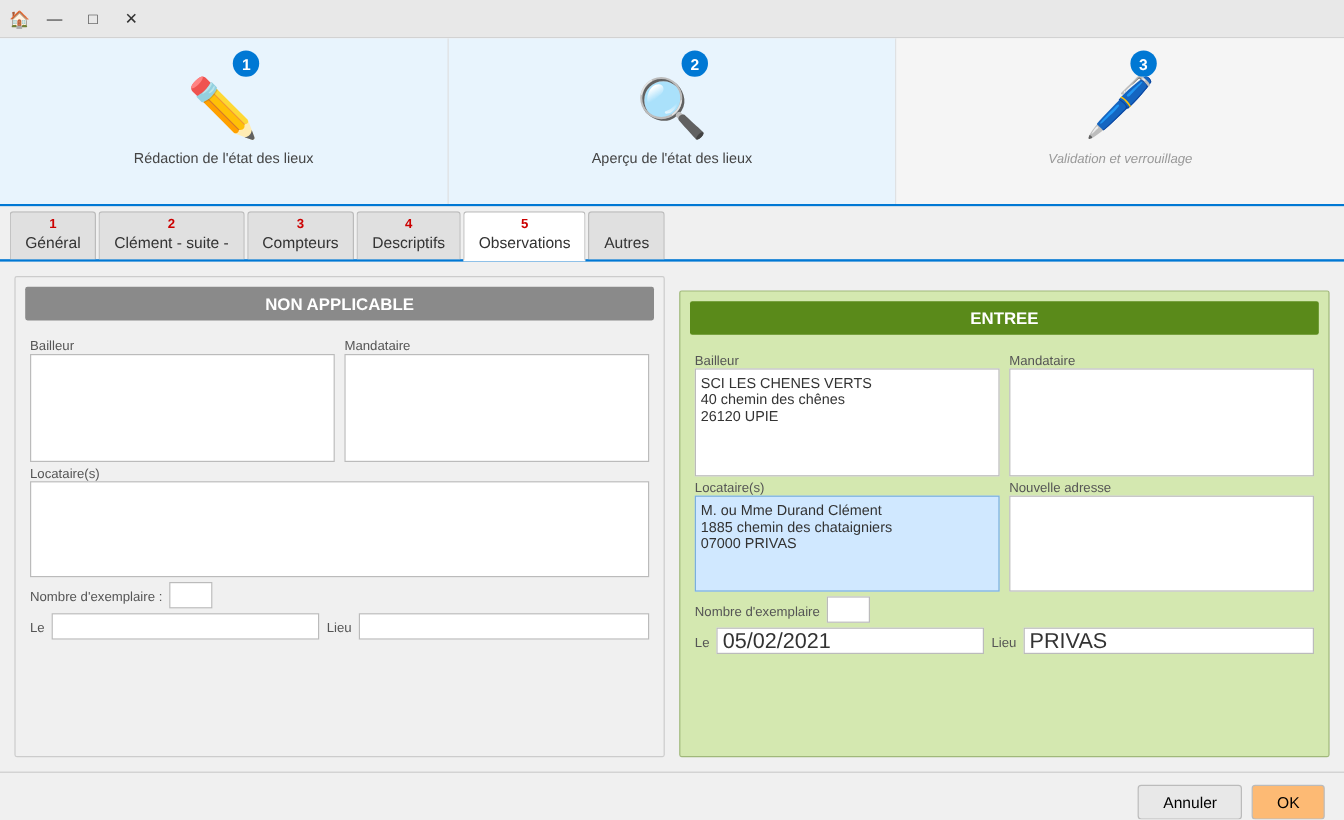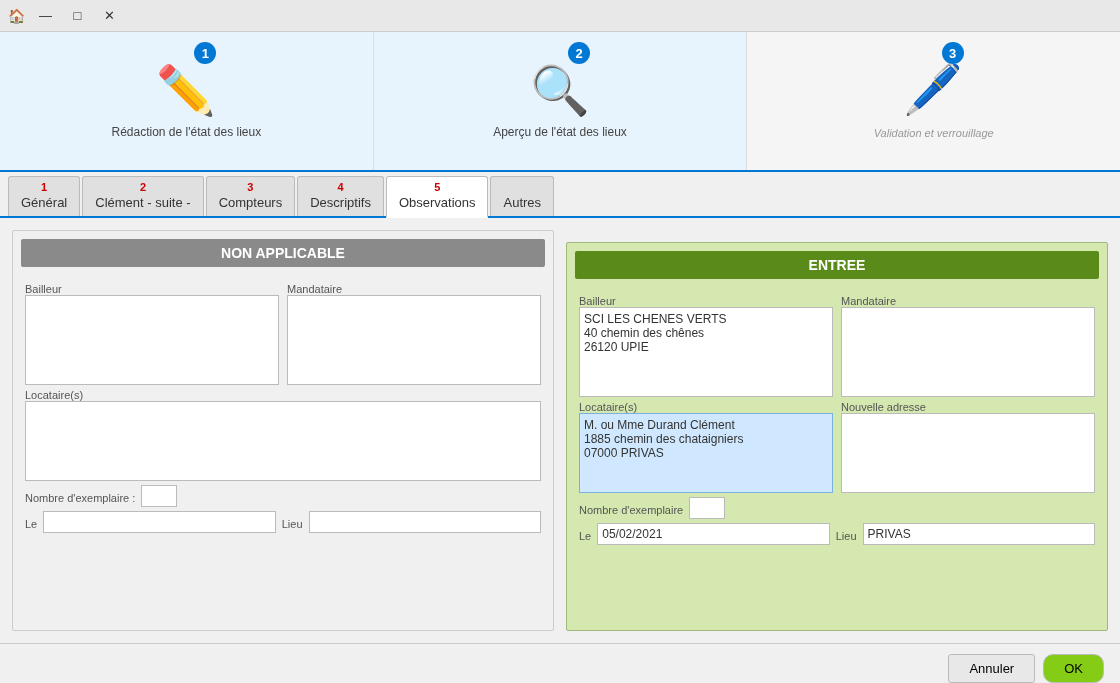--- a/index.html
+++ b/index.html
@@ -142,21 +142,21 @@
     }
 
     .field-label { font-size: 11px; color: #555; margin-top: 4px; }
     .field-row { display: flex; gap: 8px; }
     .field-box {
       border: 1px solid #bbb;
       background: white;
       flex: 1;
       min-height: 70px;
       padding: 4px;
-      font-size: 12px;
+      font-size: 18px;
       color: #333;
       vertical-align: top;
       resize: none;
     }
     .field-box.small { min-height: 24px; height: 24px; padding: 2px 4px; }
     .field-box.medium { min-height: 90px; }
     .field-box.highlighted { background: #d0e8ff; border: 1px solid #7ab0dd; }
 
     .bottom-row {
       display: flex;
@@ -177,21 +177,21 @@
       height: 50px;
     }
     .btn {
       padding: 6px 20px;
       font-size: 13px;
       border: 1px solid #bbb;
       background: #e8e8e8;
       cursor: pointer;
       border-radius: 3px;
     }
-    .btn.primary { background: #84cc16; border-radius: 10px; }
+    .btn.primary { background: #fdba74; }
 
     .exemplaire-row {
       display: flex;
       align-items: center;
       gap: 6px;
       margin-top: 4px;
     }
     .exemplaire-row label { font-size: 11px; color: #555; }
     .exemplaire-input {
       width: 36px; height: 22px;

